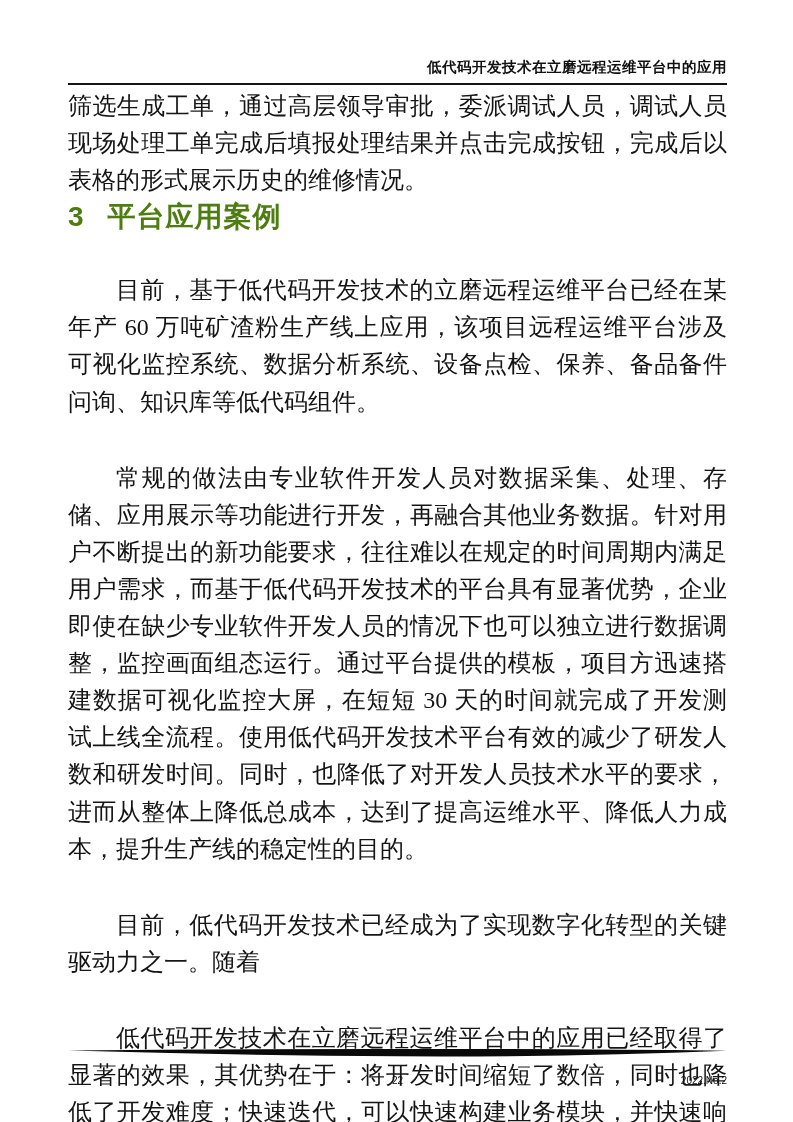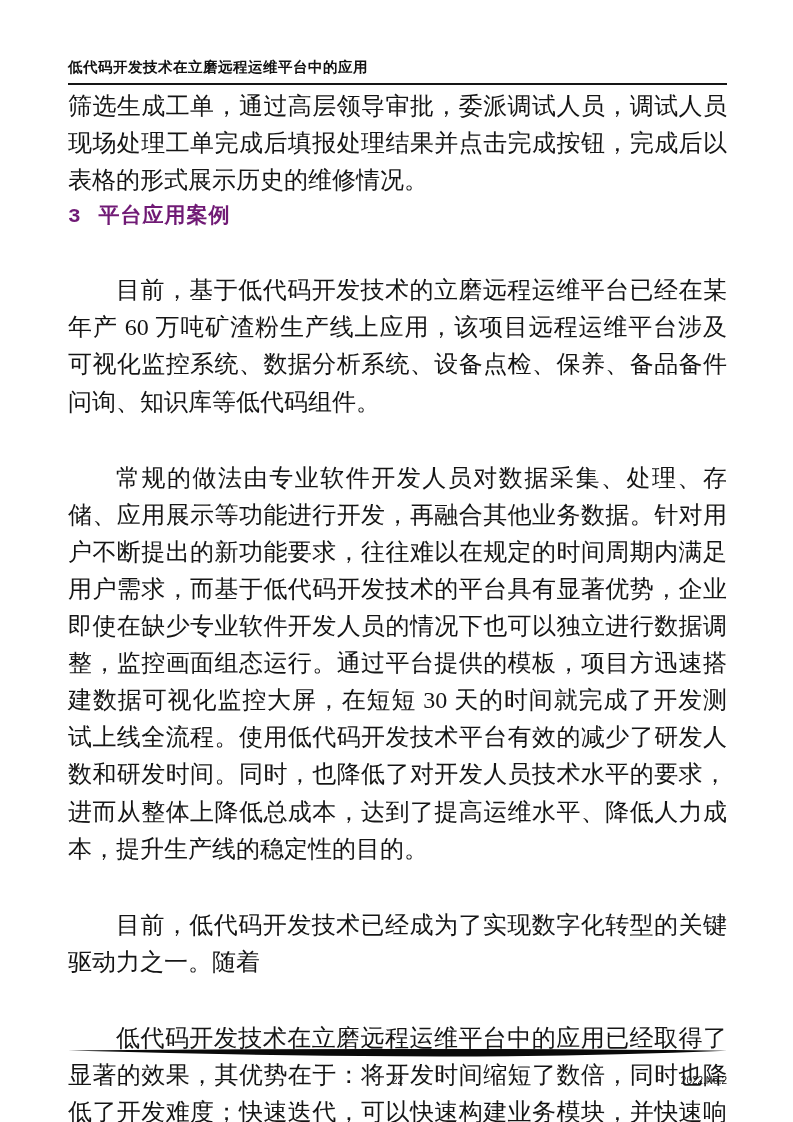--- a/index.html
+++ b/index.html
@@ -10,21 +10,21 @@
     background: #ffffff;
     color: #1a1a1a;
     font-family: "Liberation Serif", "DejaVu Serif", serif;
     overflow: hidden;
     margin: 0 auto;
   }
   .content {
     padding: 57px 66px 0 68px;
   }
   .running-title {
-    text-align: left;
+    text-align: right;
     font-size: 14.5px;
     font-weight: bold;
     line-height: 21px;
     letter-spacing: 0.5px;
     color: #111111;
   }
   .header-rule {
     border-bottom: 2.2px solid #151515;
     margin-top: 5px;
     height: 0;
@@ -34,25 +34,25 @@
     font-size: 24px;
     line-height: 37.1px;
     text-align: justify;
     text-justify: inter-character;
     color: #151515;
   }
   .doc-body p.body-para.first { margin-top: 3px; }
   .doc-body p.body-para.indent { text-indent: 2em; margin-top: 39px; }
   .doc-body h2.sec-heading {
     margin: 2px 0 4px 0;
-    font-family: Liberation Mono, monospace;
-    font-size: 21px;
+    font-family: Liberation Sans, sans-serif;
+    font-size: 28px;
     font-weight: bold;
     line-height: 32px;
-    color: #701a75;
+    color: #4d7c0f;
     letter-spacing: 1px;
   }
   .doc-body h2.sec-heading .sec-num { margin-right: 0.85em; letter-spacing: 0; }
   .page-footer {
     position: absolute;
     left: 68px;
     right: 66px;
     top: 1048px;
   }
   .footer-ornament svg { display: block; width: 100%; height: 10px; }

